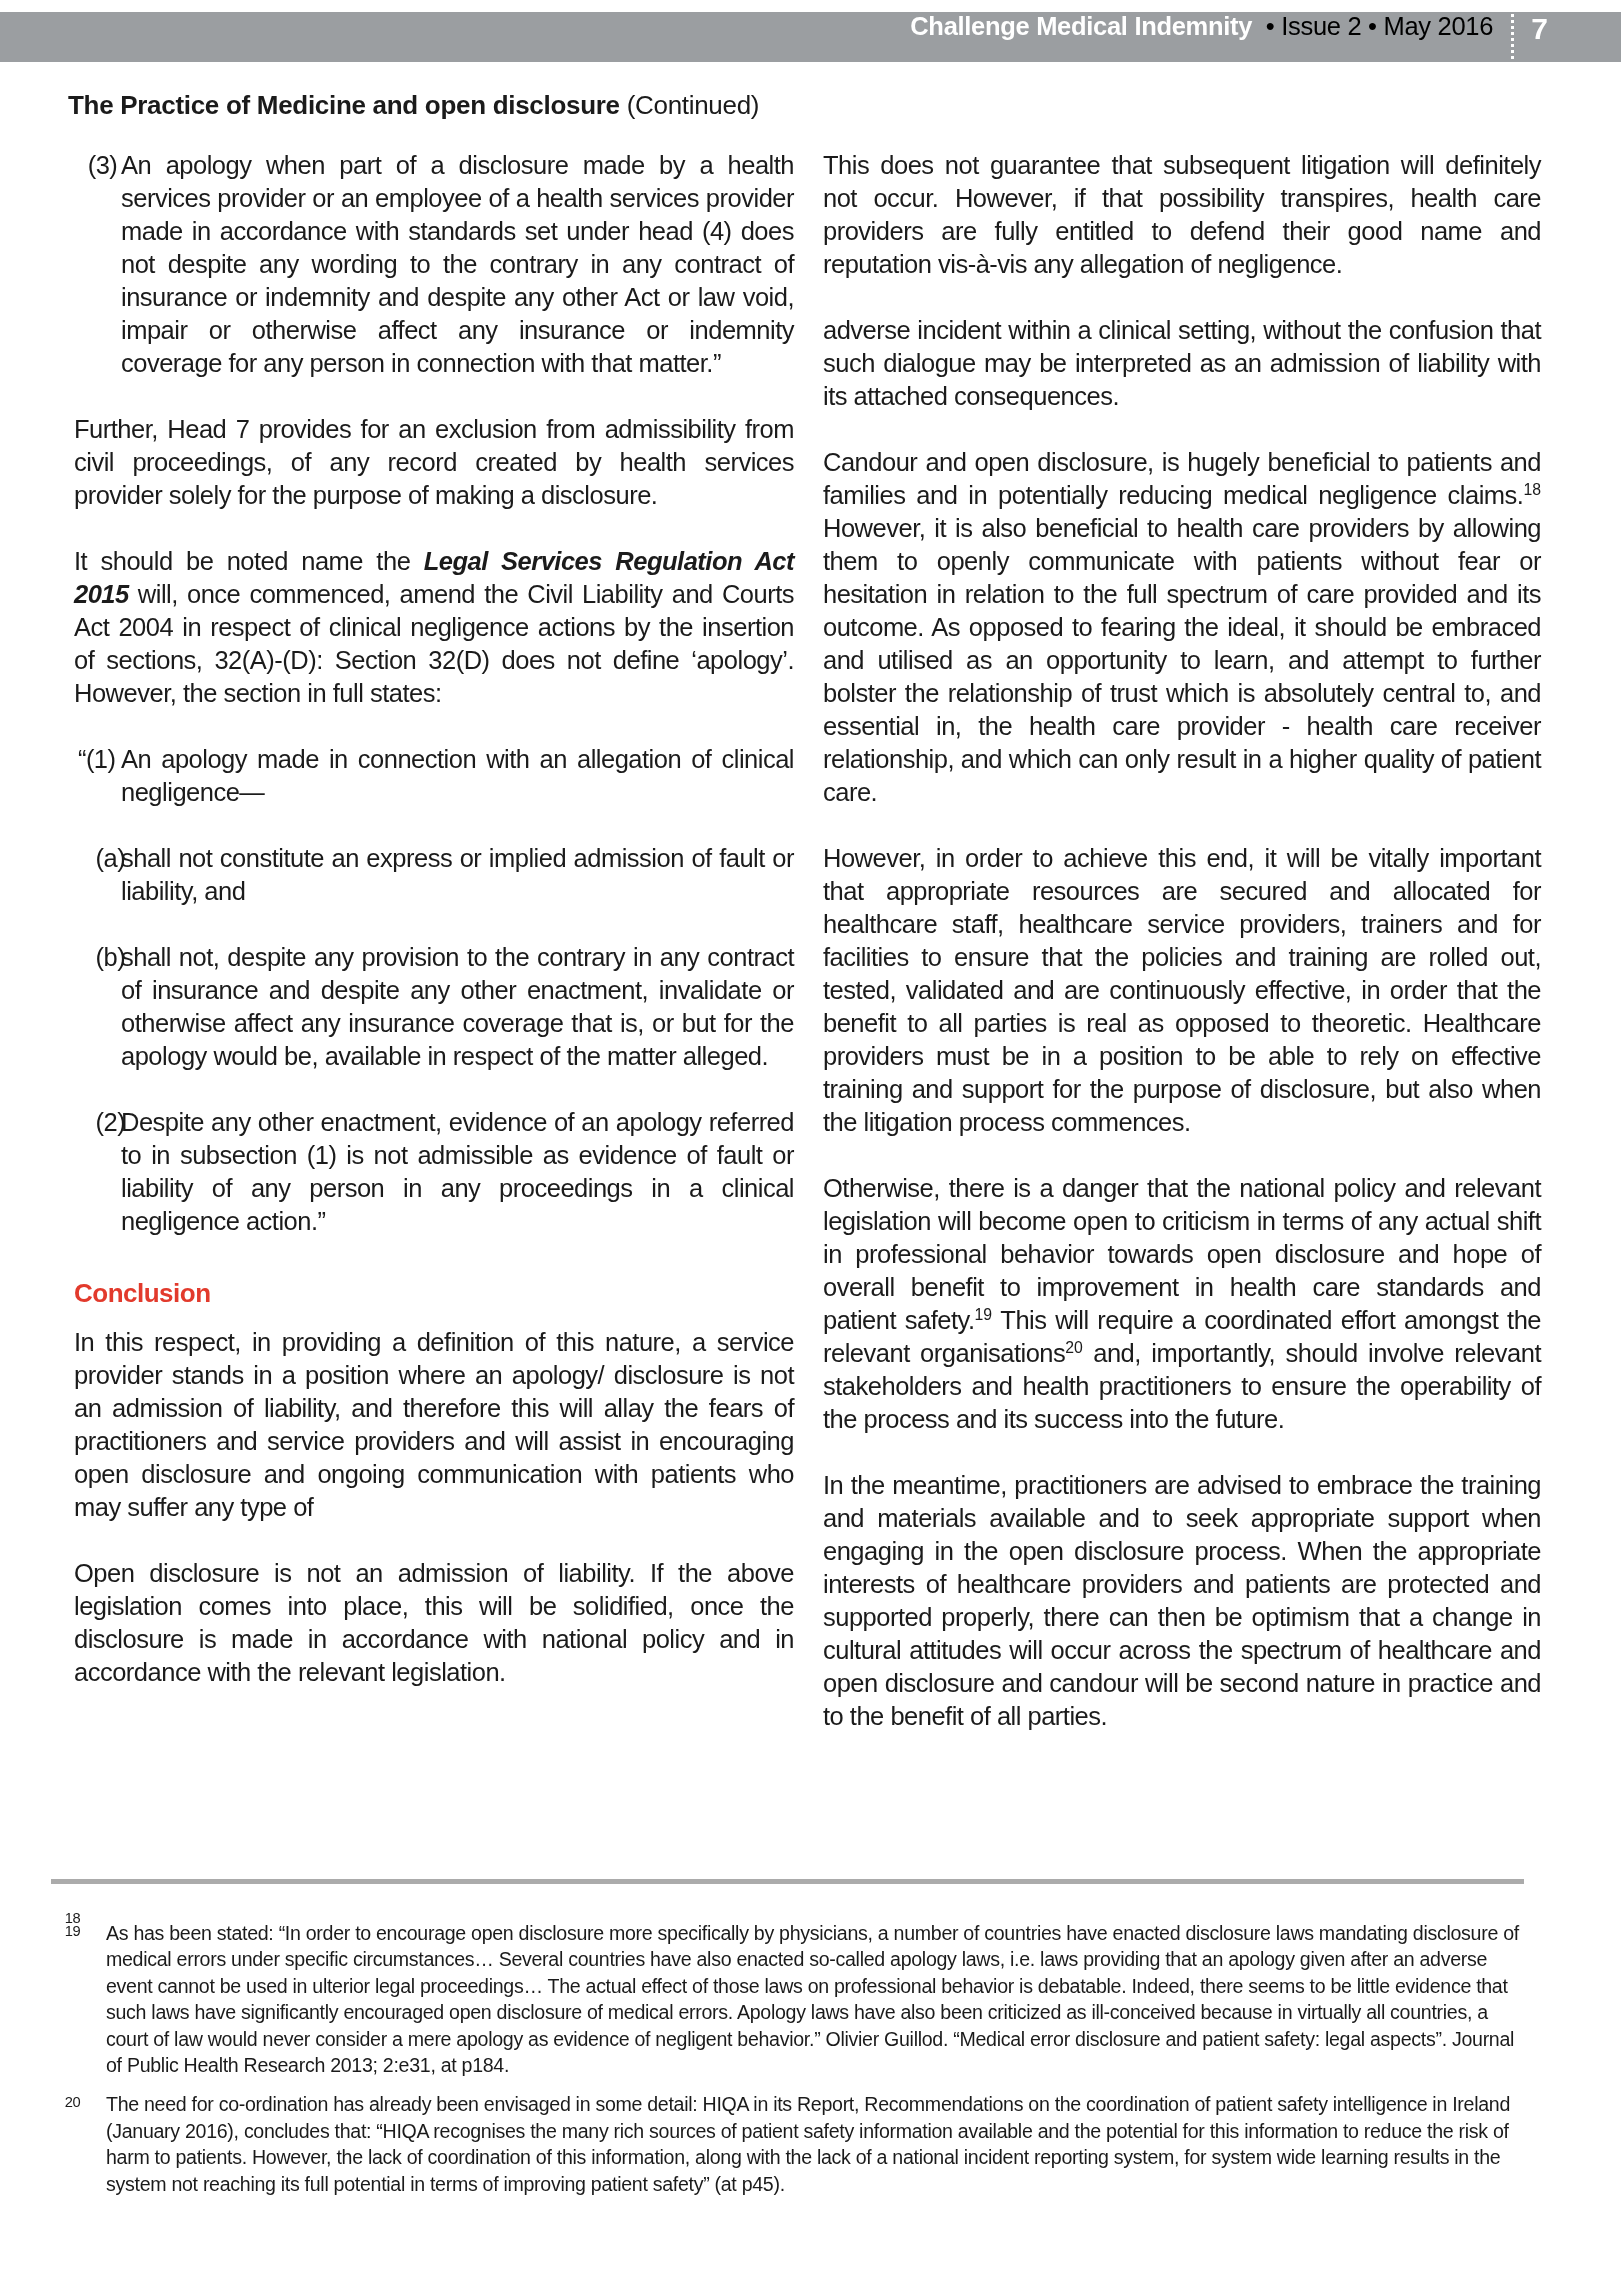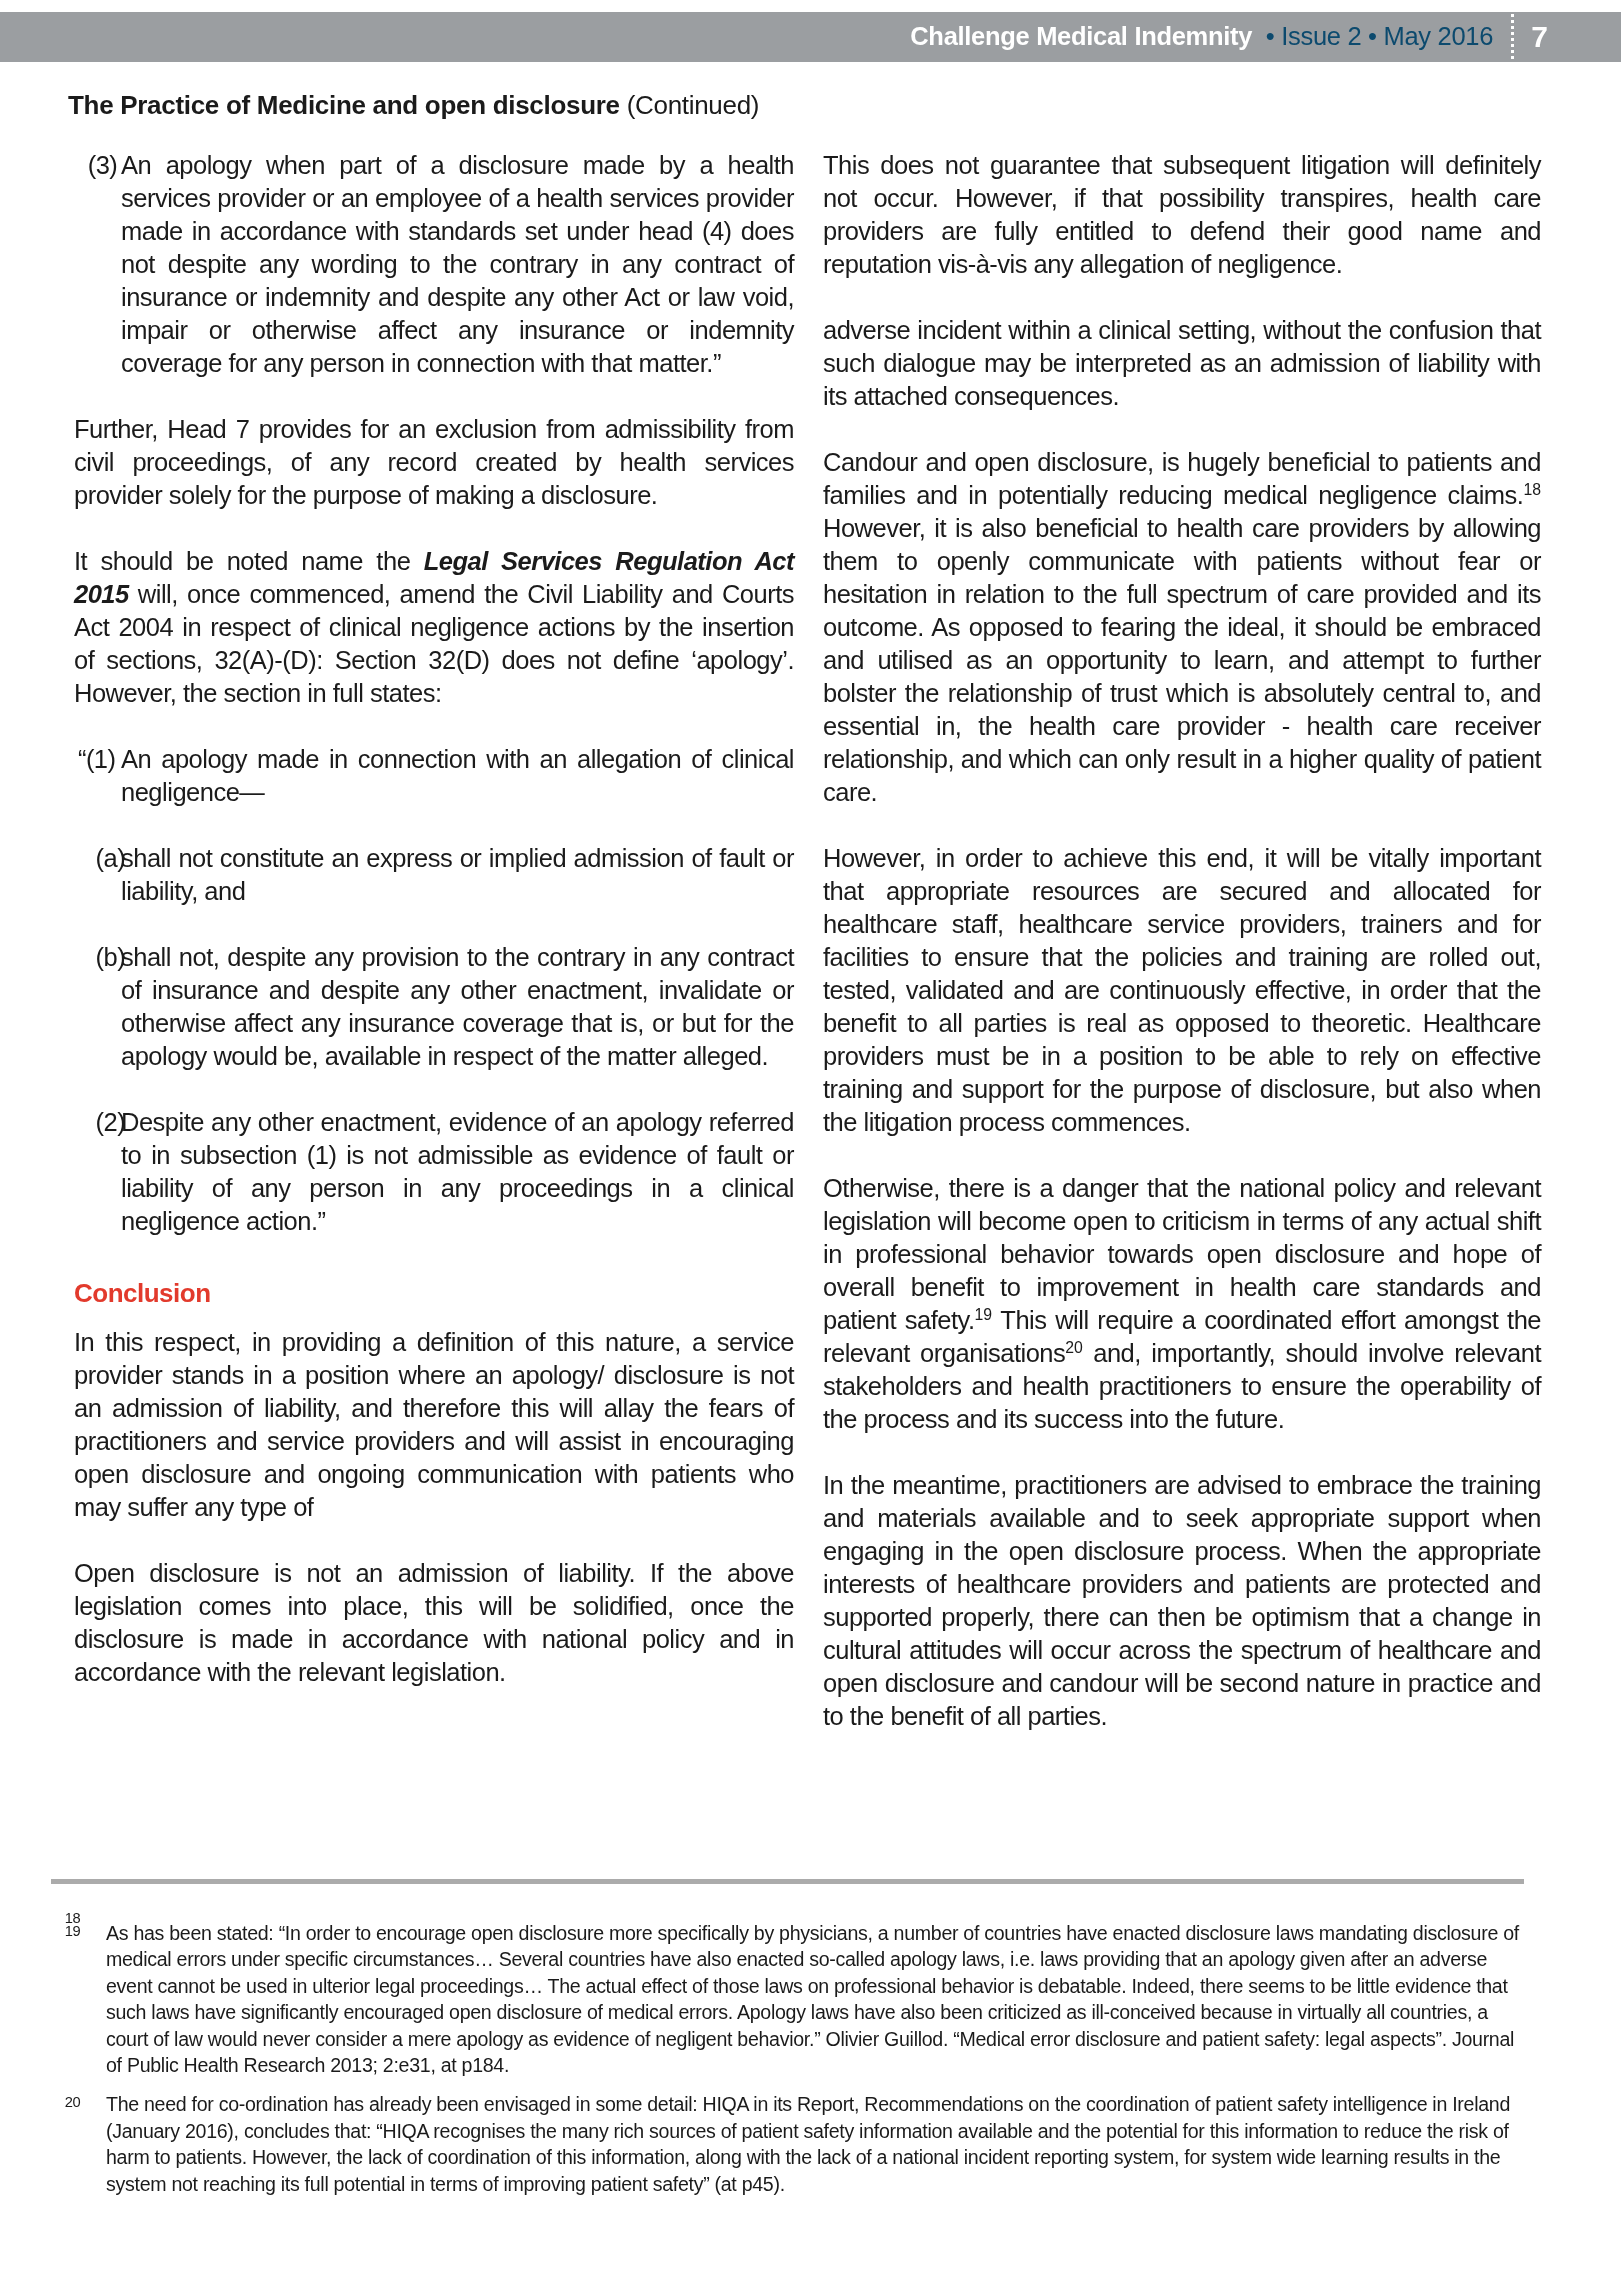--- a/index.html
+++ b/index.html
@@ -10,25 +10,25 @@
   }
   *{margin:0;padding:0;box-sizing:border-box;}
   html,body{background:#ffffff;}
   body{font-family:"Liberation Sans","DejaVu Sans",sans-serif;color:var(--ink);}
   .page{position:relative;width:1621px;height:2293px;background:#fff;overflow:hidden;}
 
   
   .header-bar{
     position:absolute;left:0;top:11.8px;width:1621px;height:50px;
     background:var(--header-bar);
-    display:flex;align-items:center;justify-content:flex-end;
+    display:flex;align-items:flex-start;justify-content:flex-end;
     padding-right:73px;
   }
   .header-bar .pub{color:#fff;font-weight:bold;font-size:25.5px;letter-spacing:-0.3px;}
-  .header-bar .issue{color:#0c4a6e;font-size:25.5px;margin-left:13.7px;letter-spacing:-0.3px;}
+  .header-bar .issue{color:#000000;font-size:25.5px;margin-left:13.7px;letter-spacing:-0.3px;}
   .header-bar .dots{
     align-self:stretch;width:0;
     border-left:3.9px dotted #ffffff;
     margin:-3.9px 17.6px -8.8px 17.6px;
   }
   .header-bar .pagenum{color:#fff;font-weight:bold;font-size:30px;}
 
   
   .article-title{position:absolute;left:68px;top:90px;font-size:26px;letter-spacing:-0.3px;}
   .article-title .t{font-weight:bold;}

